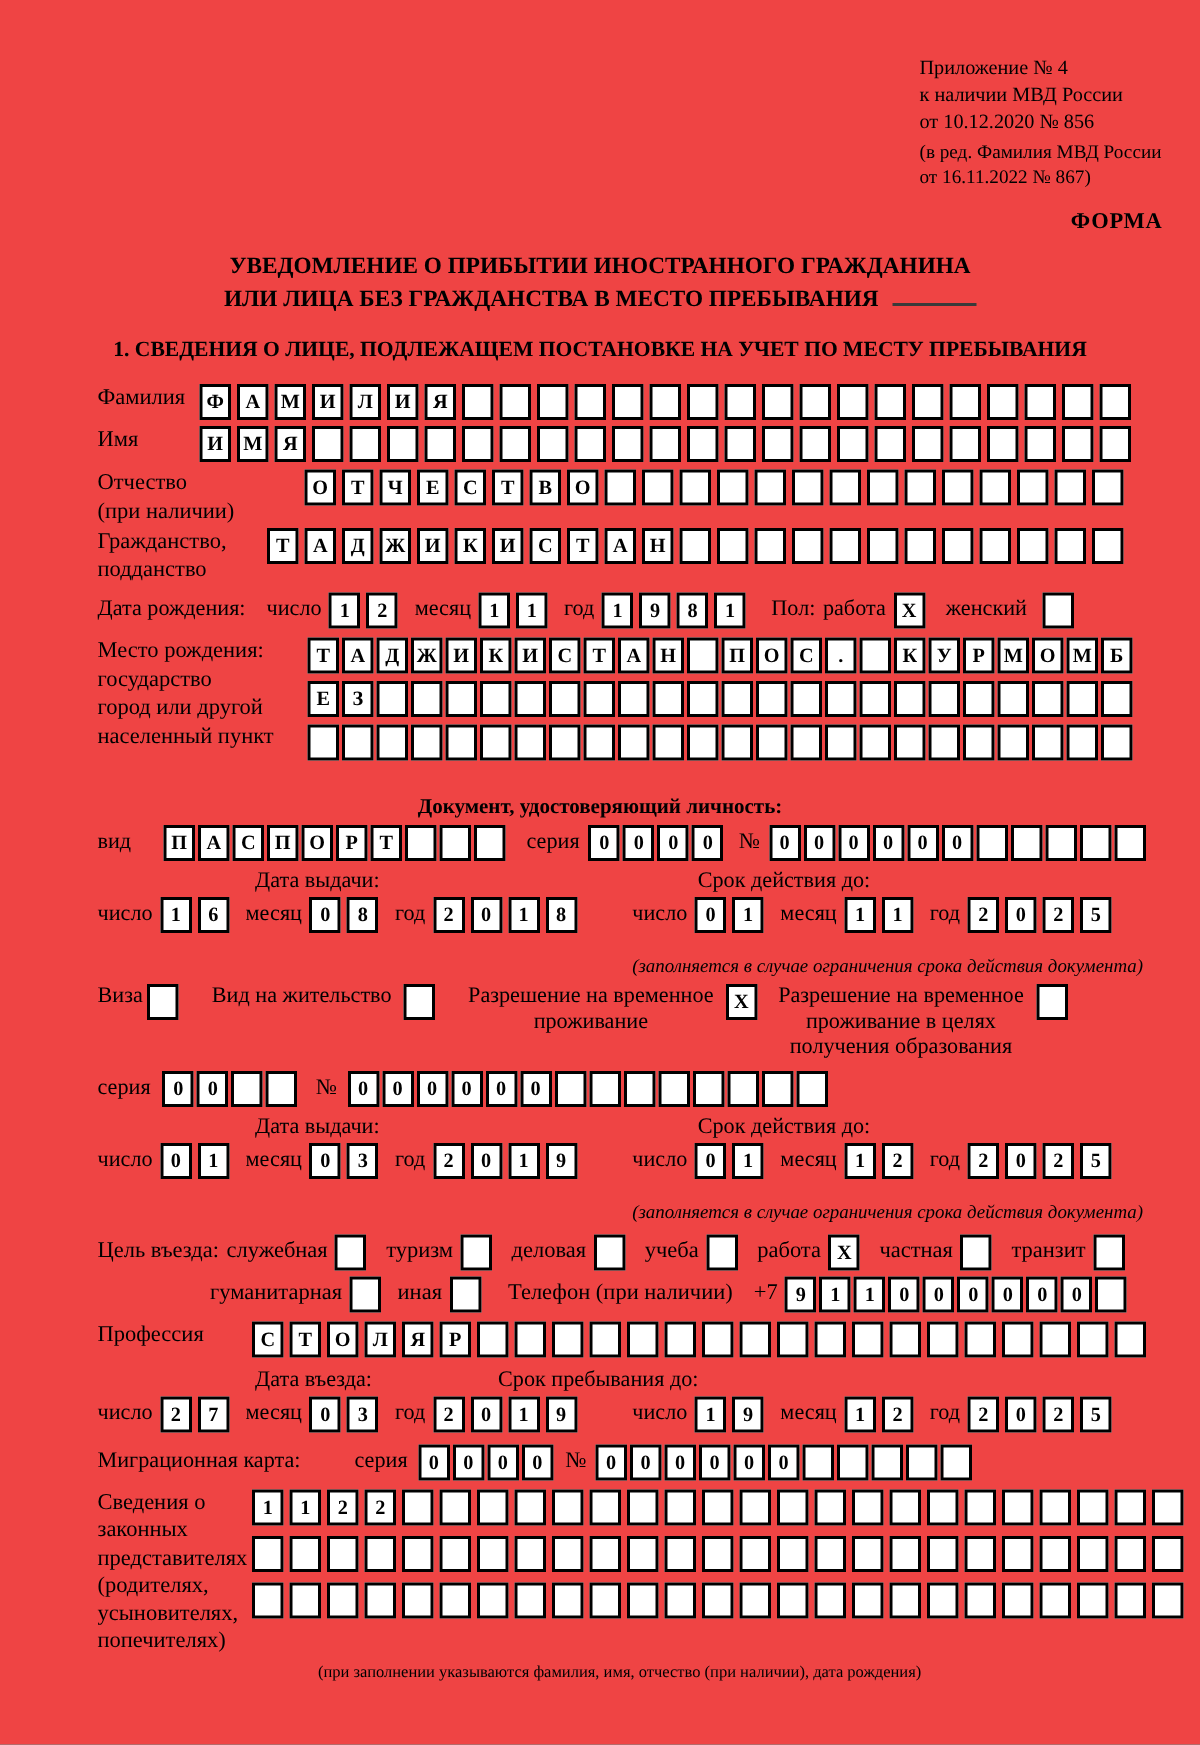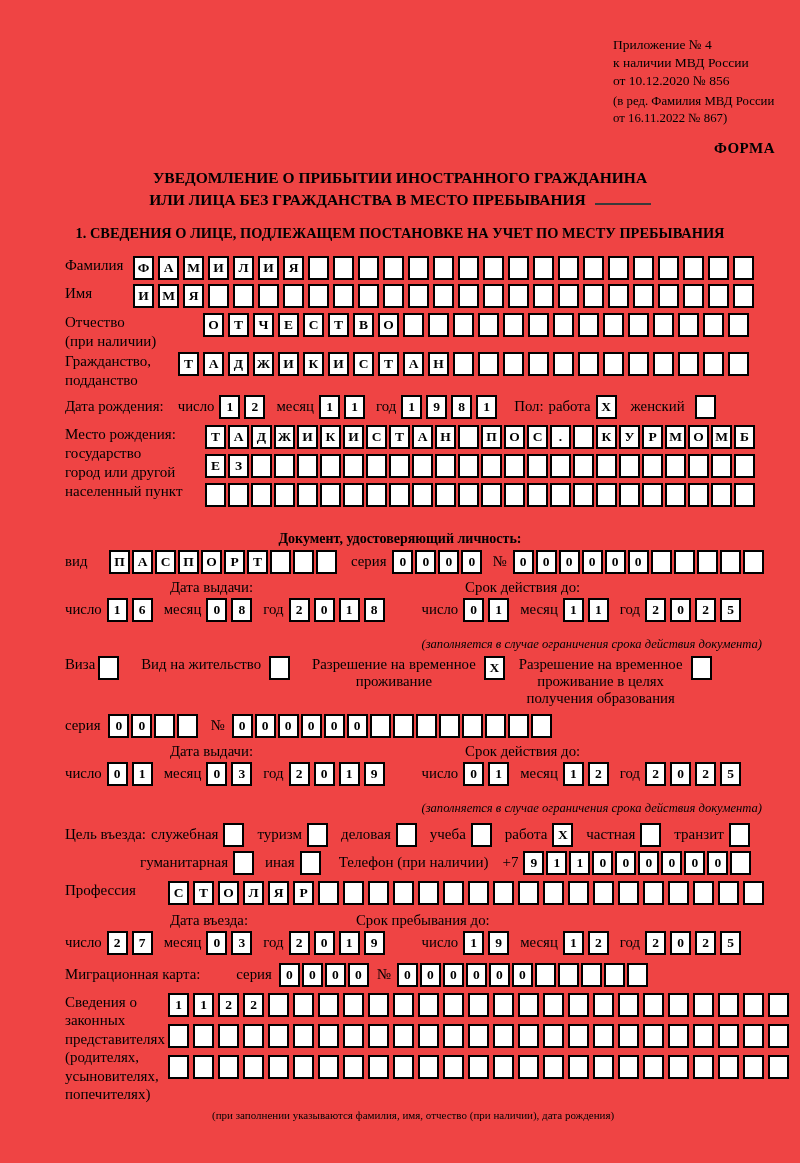--- a/index.html
+++ b/index.html
@@ -601,21 +601,21 @@
         <span class="cell"></span>
         <span class="cell"></span>
         <span class="cell"></span>
         <span class="cell"></span>
         <span class="cell"></span>
       </div>
   </div>
 
   <div class="dheads" style="margin-top:7px;">
     <span class="dh dh1">Дата въезда:</span>
-    <span class="dh" style="margin-left:108px;">Срок пребывания до:</span>
+    <span class="dh" style="margin-left:84px;">Срок пребывания до:</span>
   </div>
   <div class="drow">
     <div class="dg">
       <span class="dlab">число</span>
       <div class="cells">
           <span class="cell">2</span>
           <span class="cell">7</span>
         </div>
       <span class="dlab">месяц</span>
       <div class="cells">

